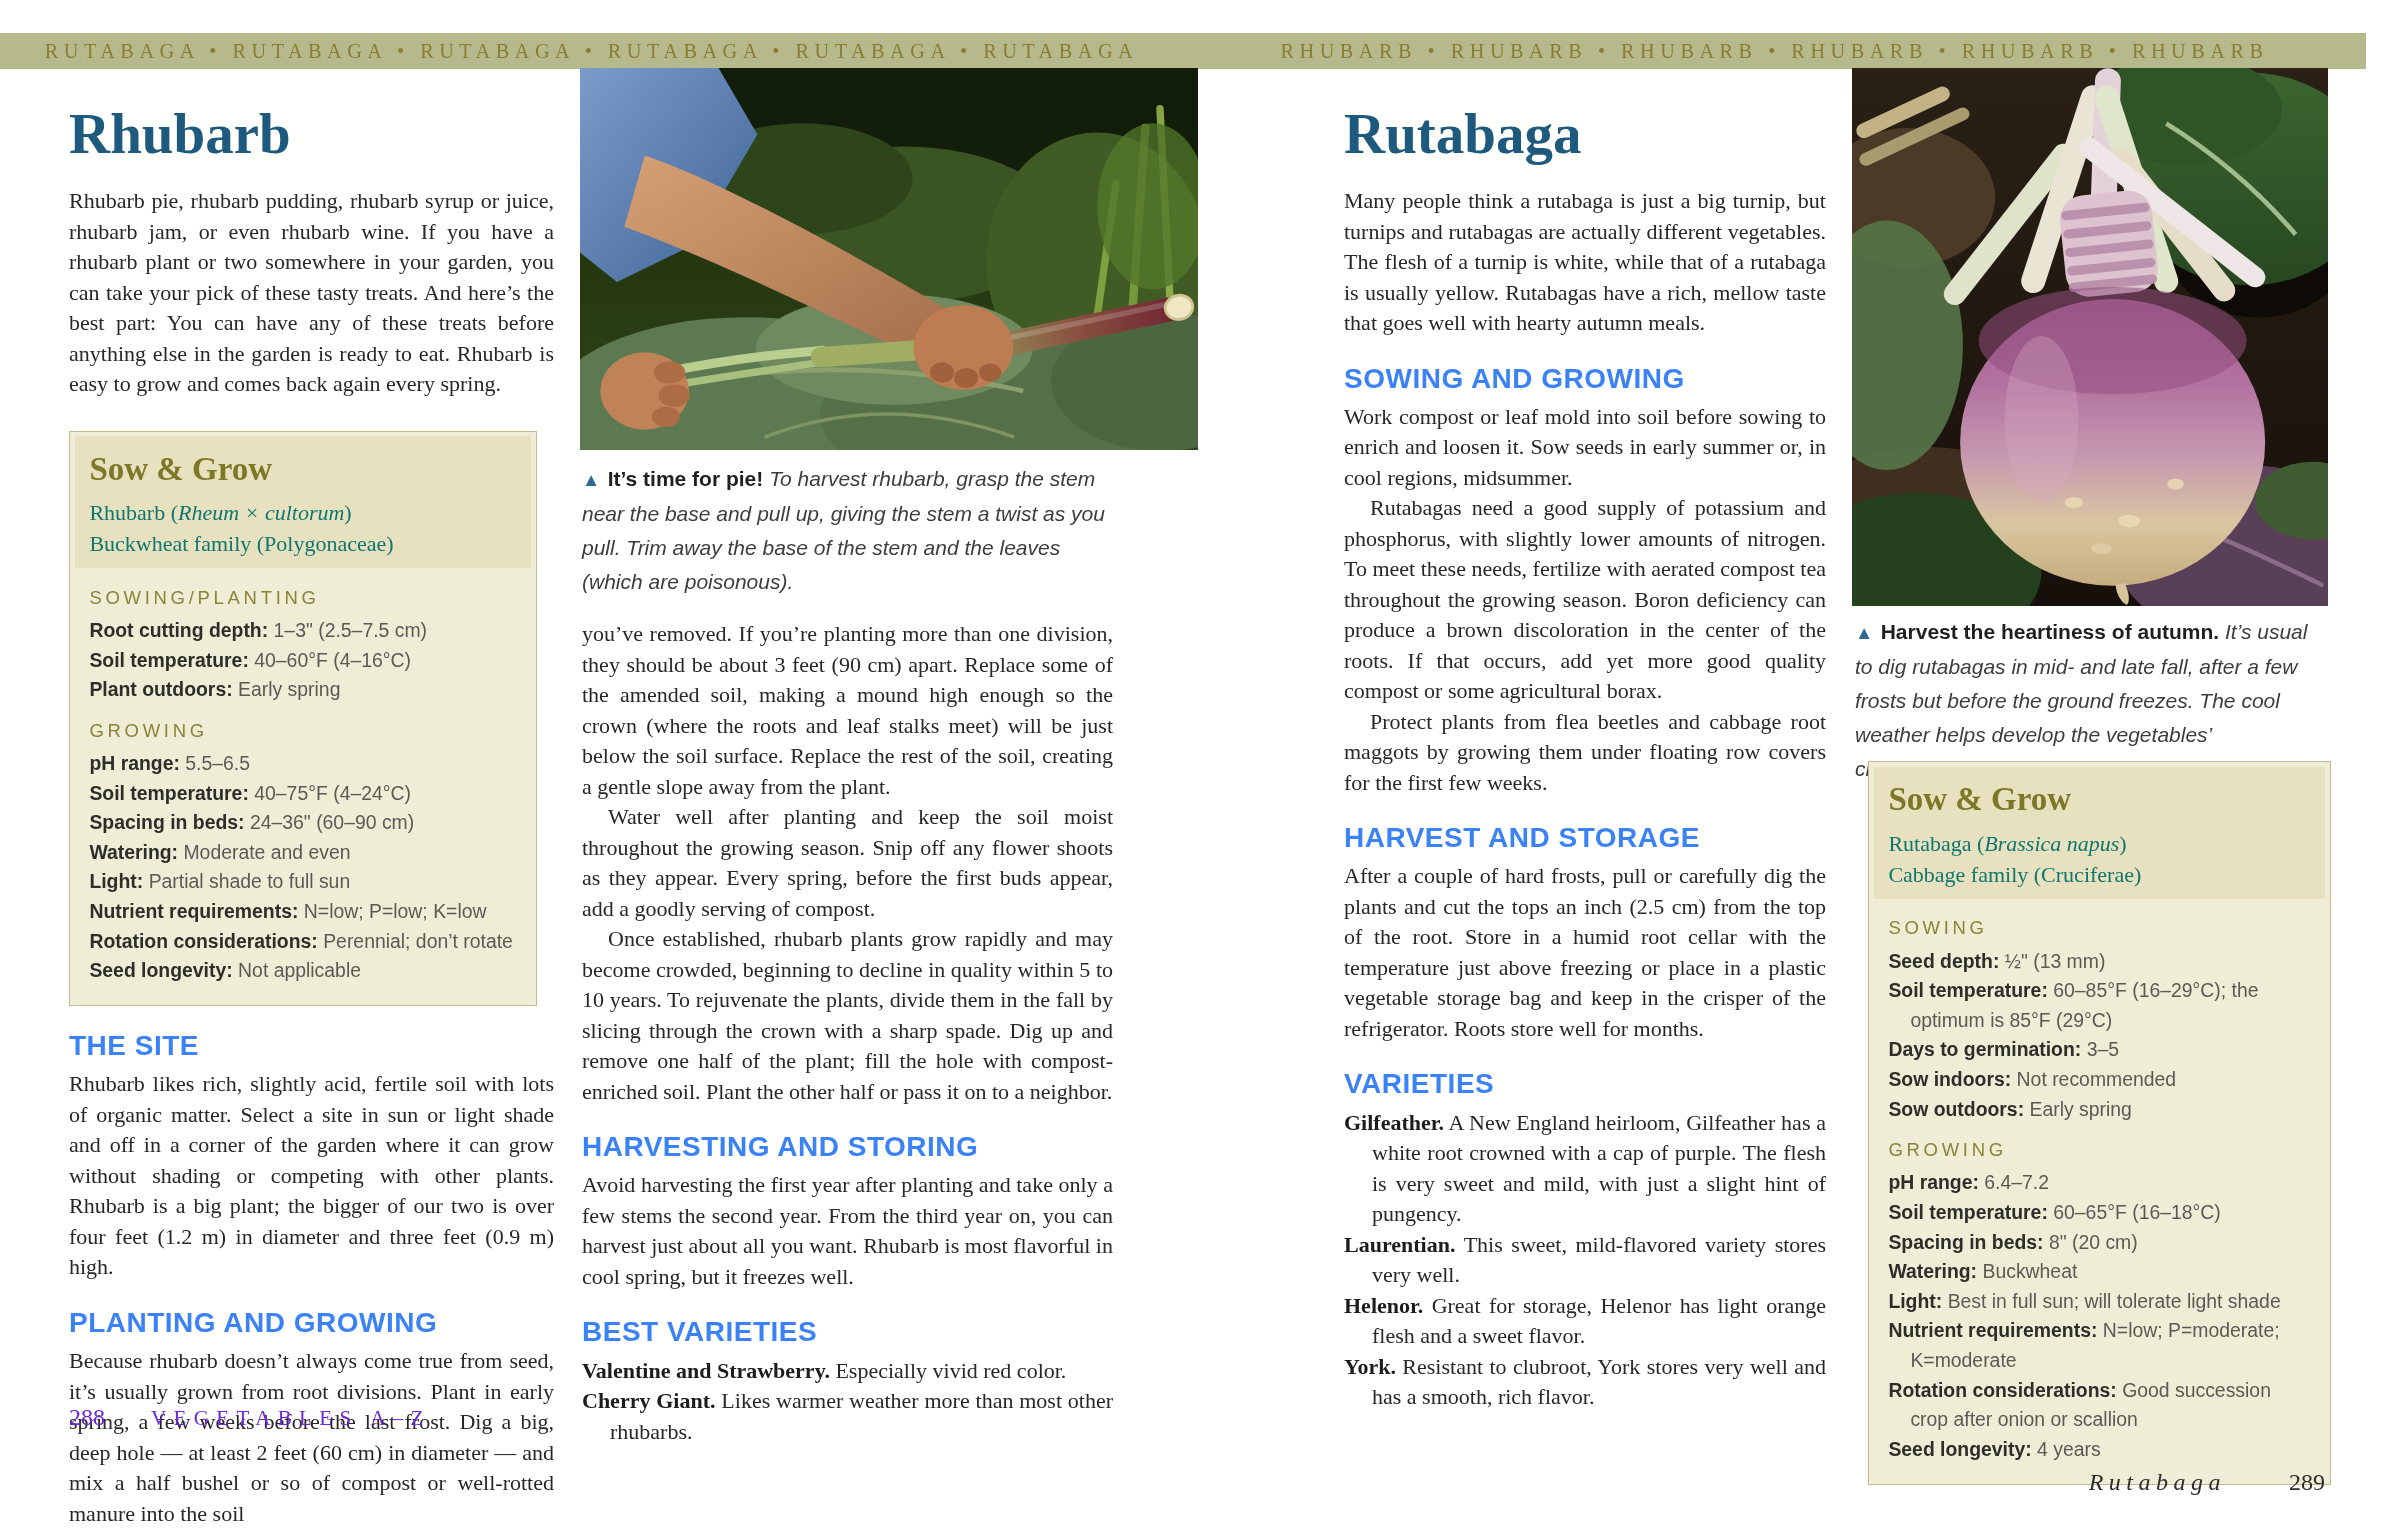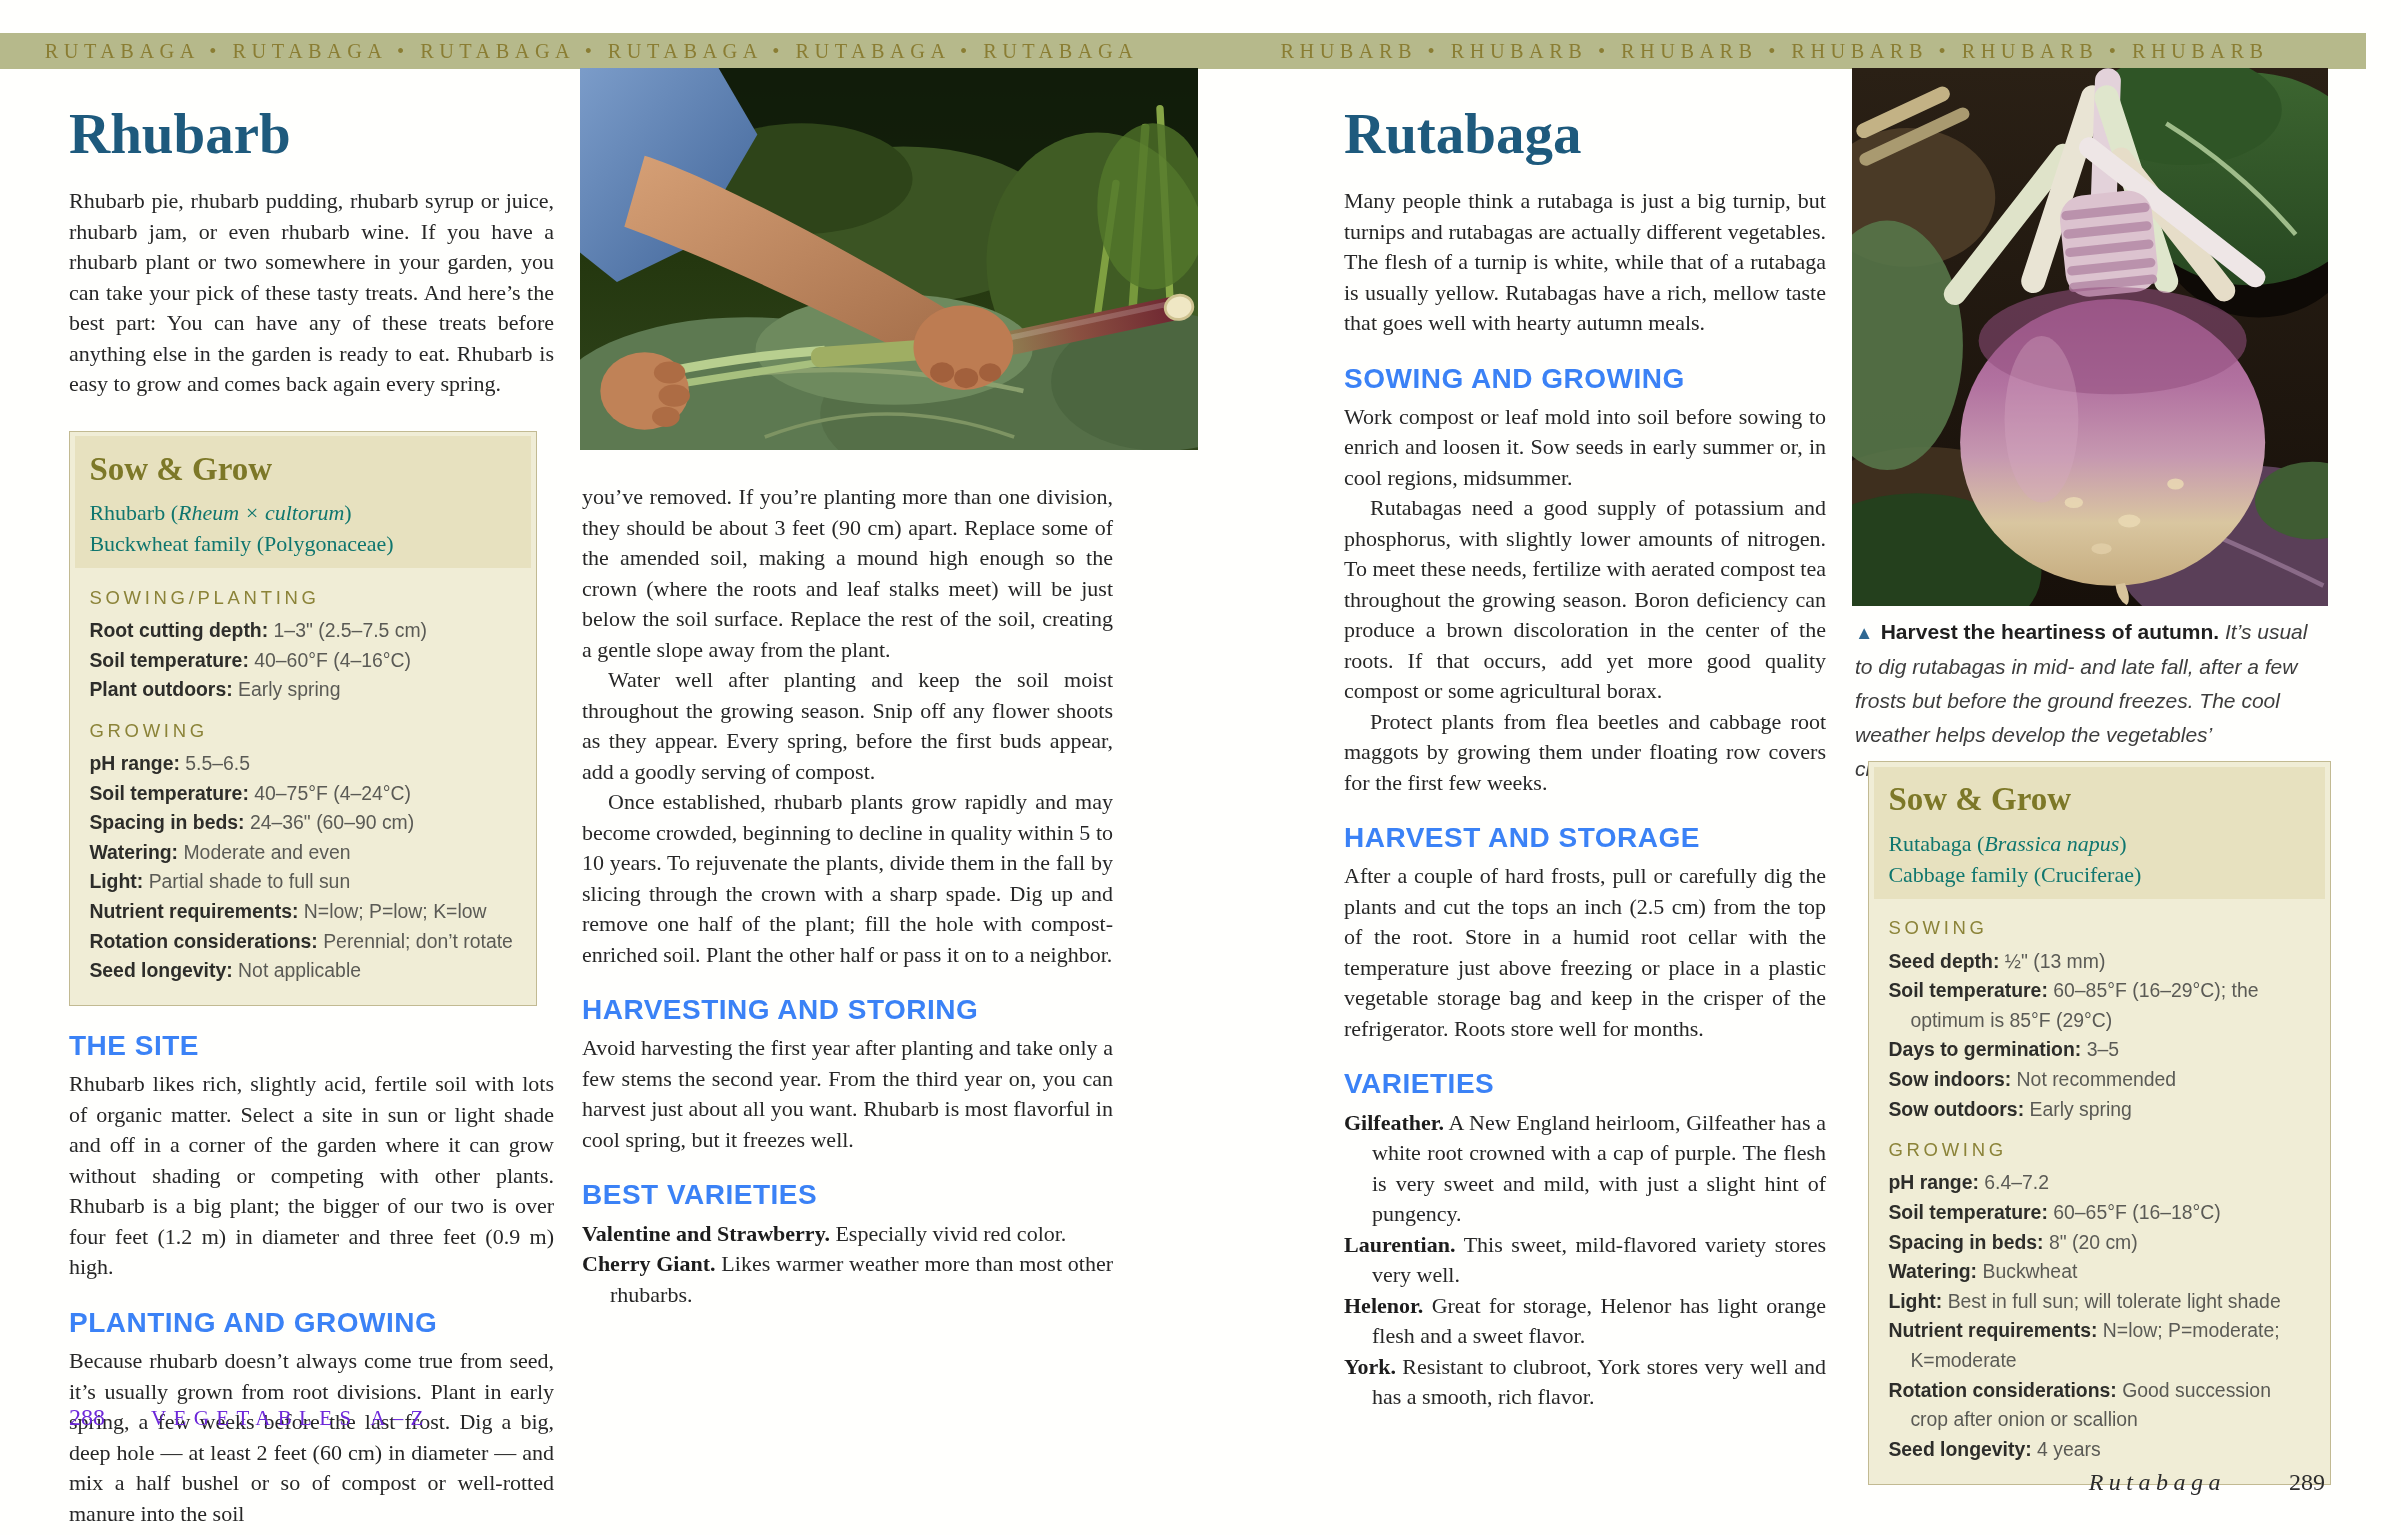--- a/index.html
+++ b/index.html
@@ -183,20 +183,21 @@
       <ellipse cx="418" cy="336" rx="13" ry="11" fill="#a2603c"></ellipse>
       <ellipse cx="444" cy="330" rx="12" ry="10" fill="#a2603c"></ellipse>
       <ellipse cx="70" cy="350" rx="48" ry="42" fill="#c08257"></ellipse>
       <ellipse cx="97" cy="330" rx="17" ry="12" fill="#ad6c44"></ellipse>
       <ellipse cx="102" cy="355" rx="17" ry="12" fill="#ad6c44"></ellipse>
       <ellipse cx="93" cy="378" rx="15" ry="11" fill="#ad6c44"></ellipse>
     </svg>
   </div>
 
   <div class="col2">
+    <p class="caption"><span class="tri">▲</span><span class="lead">It’s time for pie!</span> <span>To harvest rhubarb, grasp the stem near the base and pull up, giving the stem a twist as you pull. Trim away the base of the stem and the leaves (which are poisonous).</span></p>
     <div style="height:20.3px"></div>
     <p class="body-p">you’ve removed. If you’re planting more than one division, they should be about 3 feet (90 cm) apart. Replace some of the amended soil, making a mound high enough so the crown (where the roots and leaf stalks meet) will be just below the soil surface. Replace the rest of the soil, creating a gentle slope away from the plant.</p>
     <p class="body-p indent">Water well after planting and keep the soil moist throughout the growing season. Snip off any flower shoots as they appear. Every spring, before the first buds appear, add a goodly serving of compost.</p>
     <p class="body-p indent">Once established, rhubarb plants grow rapidly and may become crowded, beginning to decline in quality within 5 to 10 years. To rejuvenate the plants, divide them in the fall by slicing through the crown with a sharp spade. Dig up and remove one half of the plant; fill the hole with compost-enriched soil. Plant the other half or pass it on to a neighbor.</p>
     <div class="sec-head">HARVESTING AND STORING</div>
     <p class="body-p">Avoid harvesting the first year after planting and take only a few stems the second year. From the third year on, you can harvest just about all you want. Rhubarb is most flavorful in cool spring, but it freezes well.</p>
     <div class="sec-head">BEST VARIETIES</div>
     <p class="body-p variety"><b>Valentine and Strawberry.</b> <span>Especially vivid red color.</span></p>
     <p class="body-p variety"><b>Cherry Giant.</b> <span>Likes warmer weather more than most other rhubarbs.</span></p>
   </div>

